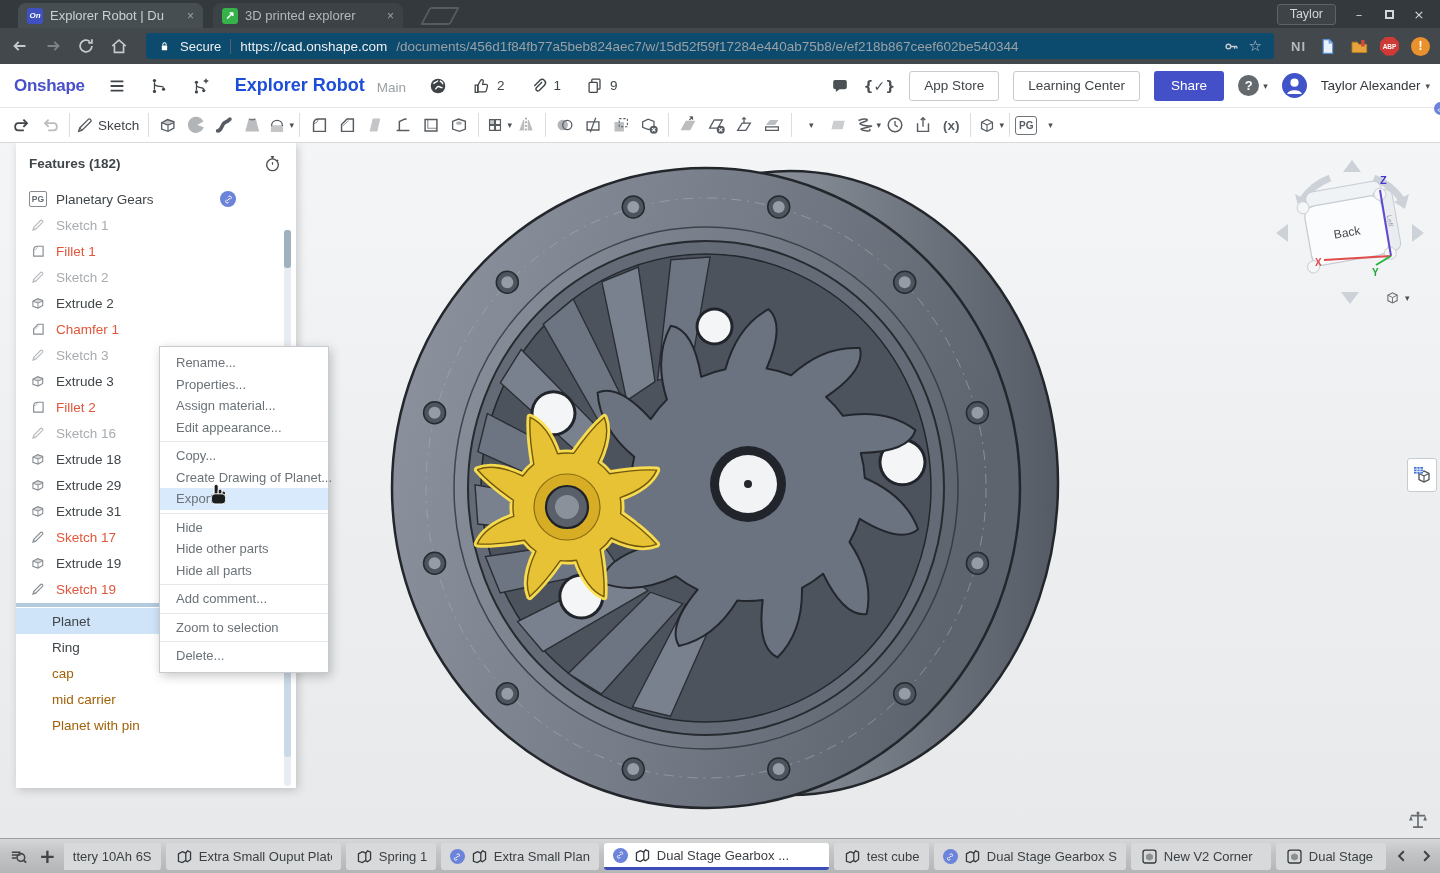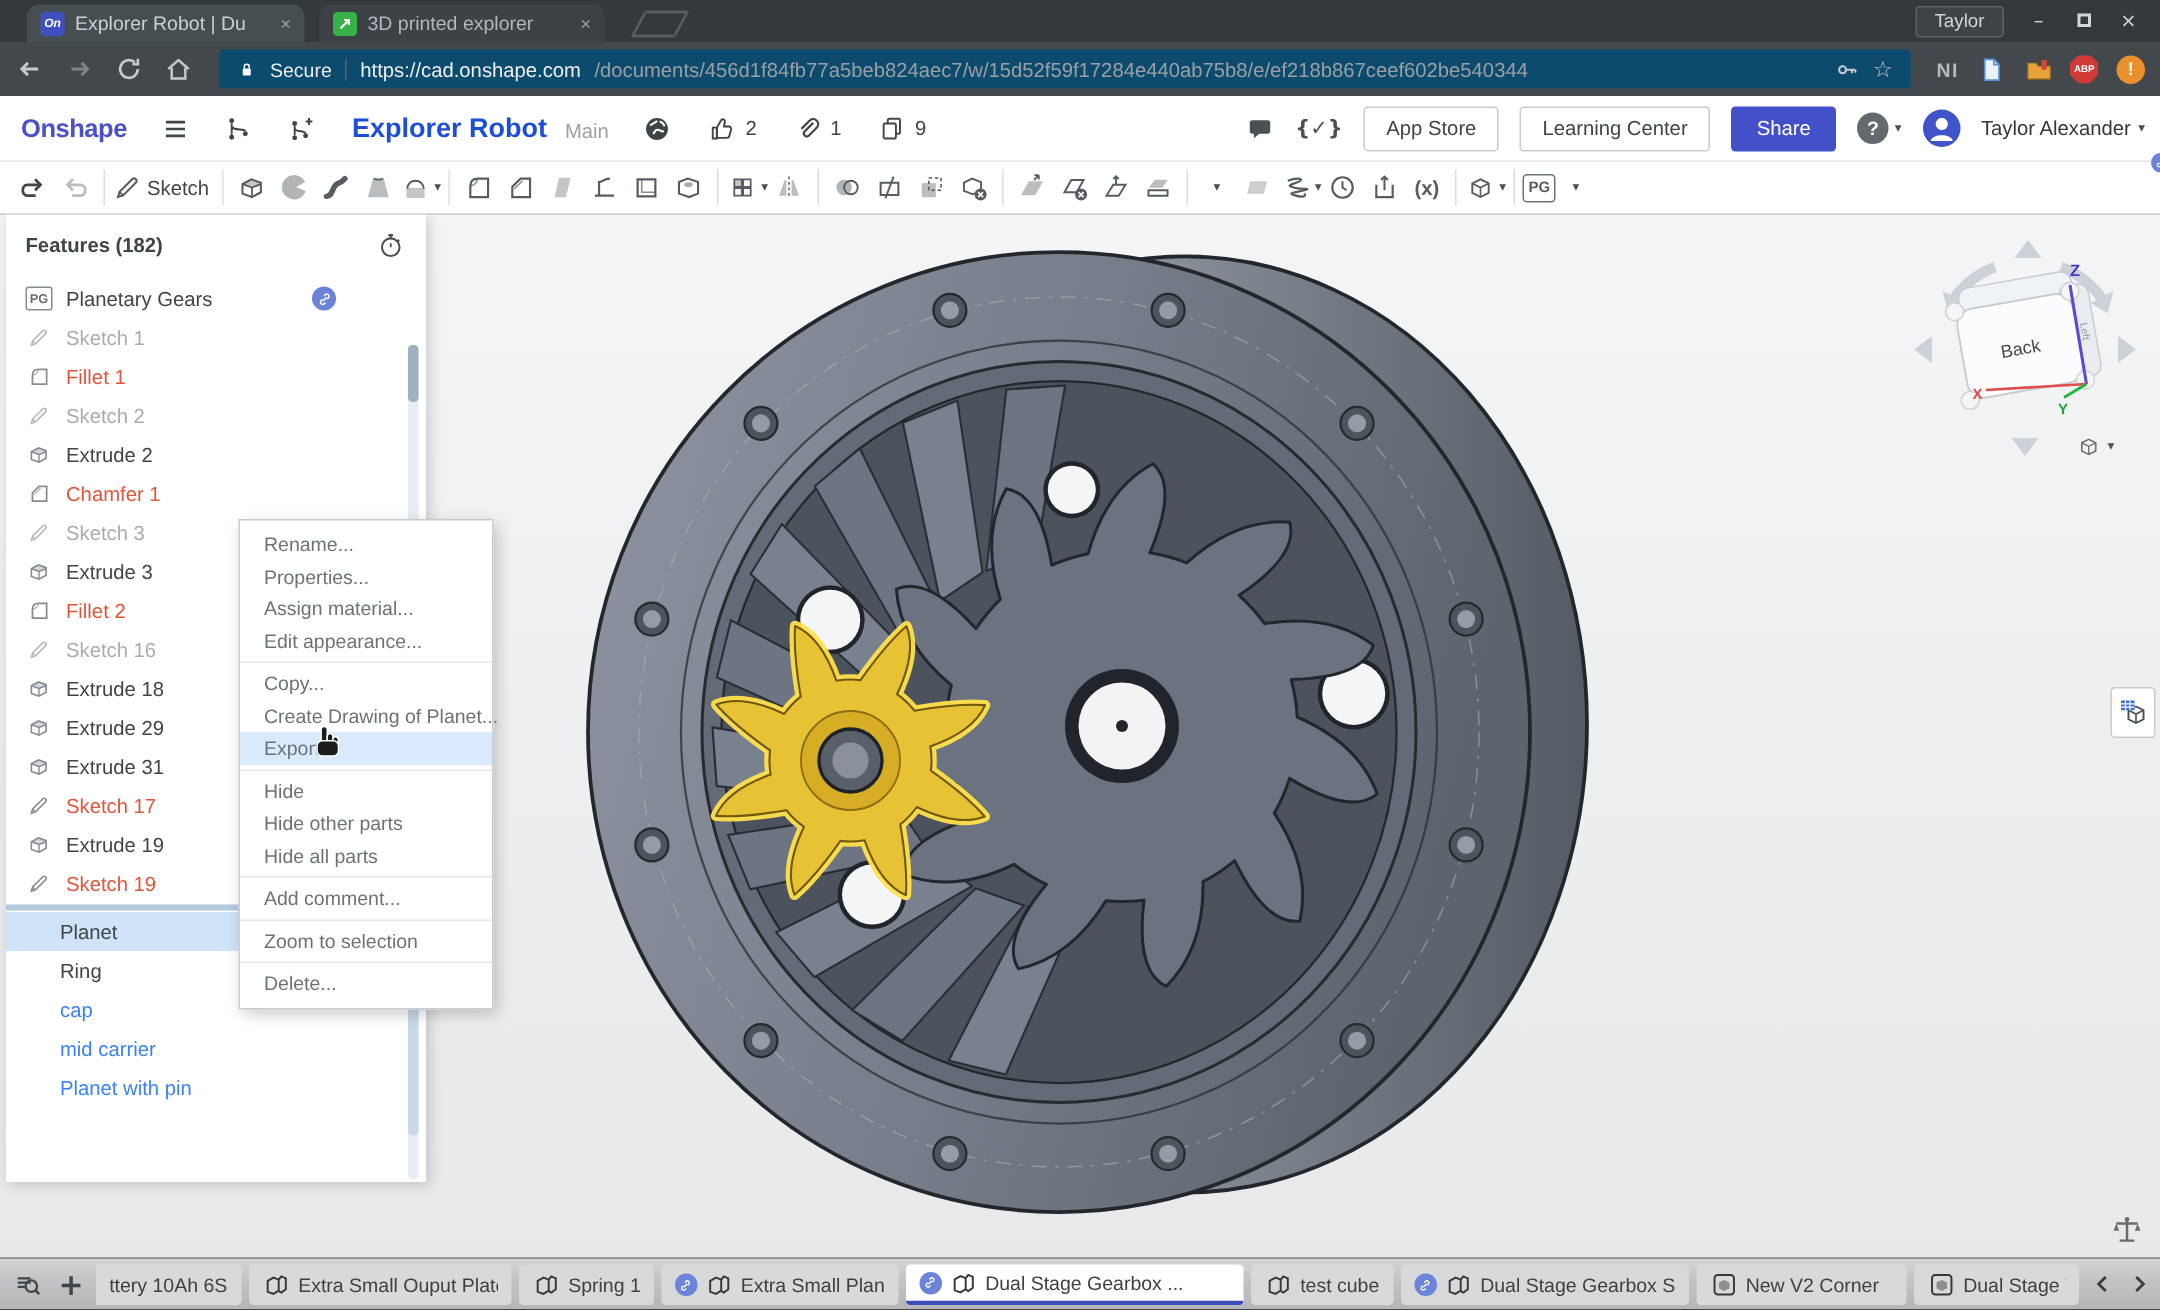--- a/index.html
+++ b/index.html
@@ -66,41 +66,41 @@
 #scene{position:absolute;top:0;left:0;}
 
 .vc{position:absolute;left:1272px;top:13px;width:160px;height:152px;}
 .viewopts{position:absolute;left:1384px;top:146px;display:flex;align-items:center;gap:4px;color:#6a7074;}
 .viewopts svg{width:17px;height:17px}
 .flyoutbtn{position:absolute;left:1407px;top:315px;width:30px;height:34px;background:#fff;border:1px solid #c8cbce;border-radius:3px;display:flex;align-items:center;justify-content:center;}
 .flyoutbtn svg{width:22px;height:22px;color:#4a5055}
 .scaleicon{position:absolute;left:1406px;top:665px;color:#666c70}
 .scaleicon svg{width:24px;height:24px}
 
-.fpanel{position:absolute;left:4px;top:0;width:280px;height:645px;background:#fff;box-shadow:2px 2px 9px rgba(0,0,0,.18);}
+.fpanel{position:absolute;left:16px;top:0;width:280px;height:645px;background:#fff;box-shadow:2px 2px 9px rgba(0,0,0,.18);}
 .fphead{display:flex;align-items:center;padding:11px 14px 8px 13px;}
 .fptitle{font-size:13.5px;font-weight:bold;color:#3f4549;}
 .stopwatch{margin-left:auto;color:#4a5055}
 .stopwatch svg{width:19px;height:19px}
 .ffilter{display:block;margin:2px 10px 0 10px;width:259px;height:23px;border:1px solid #b9bdc1;border-radius:2px;font-size:13px;padding:0 8px;color:#3f4549;font-family:"Liberation Sans",sans-serif;outline:none;}
 .ffilter::placeholder{color:#a8acaf;font-style:italic;}
 .flist{margin-top:5px;}
 .frow{height:26px;display:flex;align-items:center;padding-left:13px;gap:9px;font-size:13.5px;color:#3f4549;position:relative;}
 .frow.suppressed{color:#a8acb0}
 .frow.error{color:#e0563a}
 .fic{width:18px;display:flex;justify-content:center;color:#878d93;flex:none}
 .frow.suppressed .fic{color:#b6babe}
 .fic svg{width:16px;height:16px}
 .pgsq{width:18px;height:16px;border:1.5px solid #858b91;border-radius:2px;font-size:8.5px;font-weight:bold;color:#646a70;display:flex;align-items:center;justify-content:center;}
 .rowbadge{position:absolute;left:204px;top:5px;width:16px;height:16px;border-radius:50%;background:#6b83d9;display:flex;align-items:center;justify-content:center;}
 .rowbadge svg{width:11px;height:11px}
 .rollback{height:4px;background:#b3c9dd;margin:1px 0;}
 .prow{height:26px;display:flex;align-items:center;padding-left:36px;font-size:13.5px;color:#3f4549;}
 .prow.selected{background:#cfe4f8;}
-.prow.hiddenp{color:#3b82f6}
+.prow.hiddenp{color:#a16207}
 .sbtrack{position:absolute;right:5px;top:87px;width:7px;height:556px;background:#e8edf3;border-radius:3px;}
 .sbthumb1{position:absolute;right:5px;top:87px;width:7px;height:38px;background:#9fb0bf;border-radius:3px;}
 .sbthumb2{position:absolute;right:5px;top:524px;width:7px;height:90px;background:#c9d9e7;border-radius:3px;}
 
 .cmenu{position:absolute;left:159px;top:203px;width:170px;background:#fff;border:1px solid #c8cbce;box-shadow:2px 3px 10px rgba(0,0,0,.22);padding:5px 0;z-index:5;}
 .mi{height:21.5px;line-height:21.5px;padding-left:16px;font-size:13px;color:#6b7378;white-space:nowrap;}
 .mi.hl{background:#d8eafc;}
 .msep{border-top:1px solid #e4e6e8;margin:3px 0;}
 .cursorhand{position:absolute;left:207px;top:340px;z-index:9;}
 

